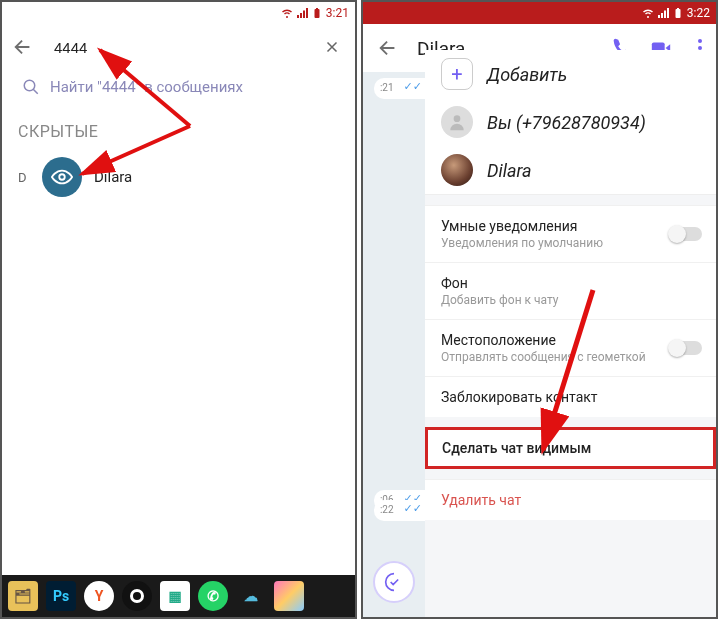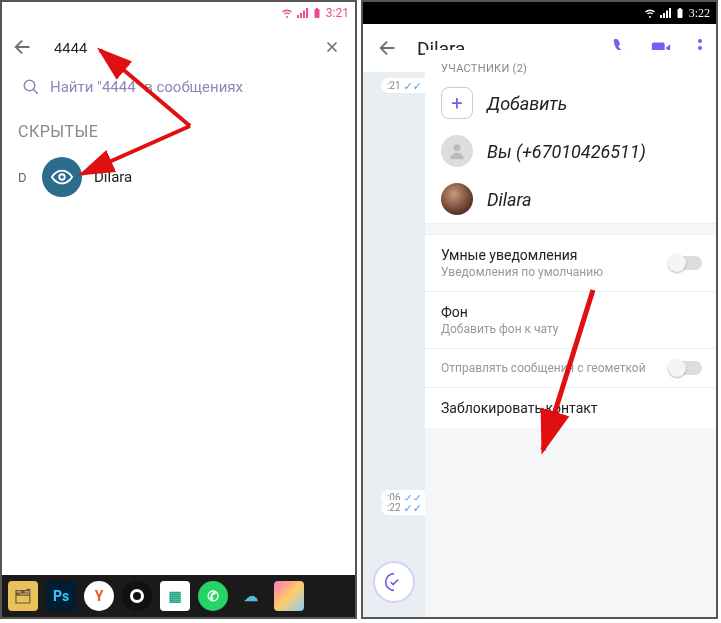--- a/index.html
+++ b/index.html
@@ -23,24 +23,24 @@
 
   
   .statusbar {
     height: 22px;
     display: flex;
     justify-content: flex-end;
     align-items: center;
     gap: 3px;
     padding: 0 6px;
     font-size: 12px;
-    color: #ec4899;
-    background: #fff;
-  }
-  .statusbar.dark { color: #fff; background: #000000; font-family: Liberation Serif, serif; }
+    color: #b91c1c;
+    background: #fff;
+  }
+  .statusbar.dark { color: #fff; background: #b91c1c; }
   .sb-icon { width: 12px; height: 12px; }
 
   
   .search-row {
     display: flex;
     align-items: center;
     height: 46px;
     padding: 0 10px;
   }
   .back-arrow { width: 22px; height: 22px; color: #6e6e6e; cursor: pointer; }
@@ -124,25 +124,25 @@
     top: 70px;
     bottom: 0;
     width: 62px;
     background: #e8eef2;
   }
   .bubble-time {
     position: absolute;
     font-size: 10px;
     color: #888;
     display: flex;
-    align-items: flex-start;
-    gap: 3px;
+    align-items: flex-end;
+    gap: 10px;
     background: #fff;
     border-radius: 10px 0 0 10px;
-    padding: 2px 3px 0 6px;
+    padding: 2px 3px 6px 6px;
   }
   .check { color: #4a9be8; font-size: 11px; }
 
   .chatloop-btn {
     position: absolute;
     left: 10px; bottom: 14px;
     width: 42px; height: 42px; border-radius: 50%;
     border: 2px solid #d6cffb;
     background: #fff;
     display: flex; align-items: center; justify-content: center;
@@ -334,64 +334,70 @@
       </div>
     <div class="chatloop-btn">
       <svg width="20" height="20" viewBox="0 0 24 24" fill="none" stroke="currentColor" stroke-width="2">
           <path d="M12 2a10 10 0 100 20 10 10 0 010-20zM8 12l3 3 6-6"></path>
         </svg>
     </div>
   </div>
 
   <div class="info-panel">
     <div class="info-section">
-      <div class="participants-hdr">УЧАСТНИКИ (2)</div>
       <div class="part-row">
         <div class="add-btn">+</div>
         <span class="part-label">Добавить</span>
       </div>
       <div class="part-row">
         <div class="avatar-silhouette">
           <svg width="20" height="20" viewBox="0 0 24 24" fill="#bbb">
               <circle cx="12" cy="8" r="4"></circle>
               <path d="M4 22a8 8 0 0116 0H4z"></path>
             </svg>
         </div>
-        <span class="part-label">Вы (+67010426511)</span>
+        <span class="part-label">Вы (+79628780934)</span>
       </div>
       <div class="part-row">
         <div class="avatar-photo"></div>
         <span class="part-label">Dilara</span>
       </div>
     </div>
 
     <div class="gap"></div>
 
     <div class="setting-row">
       <div class="setting-title">Умные уведомления</div>
       <div class="setting-sub">Уведомления по умолчанию</div>
       <div class="toggle"></div>
     </div>
     <div class="setting-row">
       <div class="setting-title">Фон</div>
       <div class="setting-sub">Добавить фон к чату</div>
     </div>
     <div class="setting-row">
+      <div class="setting-title">Местоположение</div>
       <div class="setting-sub">Отправлять сообщения с геометкой</div>
       <div class="toggle"></div>
     </div>
     <div class="setting-row no-sub">
       <div class="setting-title">Заблокировать контакт</div>
     </div>
 
     <div class="gap"></div>
 
+    <div class="setting-row no-sub highlight">
+      <div class="setting-title" style="font-weight:500">Сделать чат видимым</div>
+    </div>
 
     <div class="gap"></div>
 
+    <div class="setting-row no-sub danger">
+      <div class="setting-title">Удалить чат</div>
+    </div>
   </div>
 
   <svg class="arrow-svg" style="left:0;top:0;width:357px;height:619px;">
     <defs>
         <marker id="ah2" markerWidth="10" markerHeight="10" refX="8" refY="3" orient="auto">
           <path d="M0,0 L9,3 L0,6 z" fill="#e01010"></path>
         </marker>
       </defs>
     <line x1="230" y1="288" x2="180" y2="448" stroke="#e01010" stroke-width="5" marker-end="url(#ah2)"></line>
   </svg>

